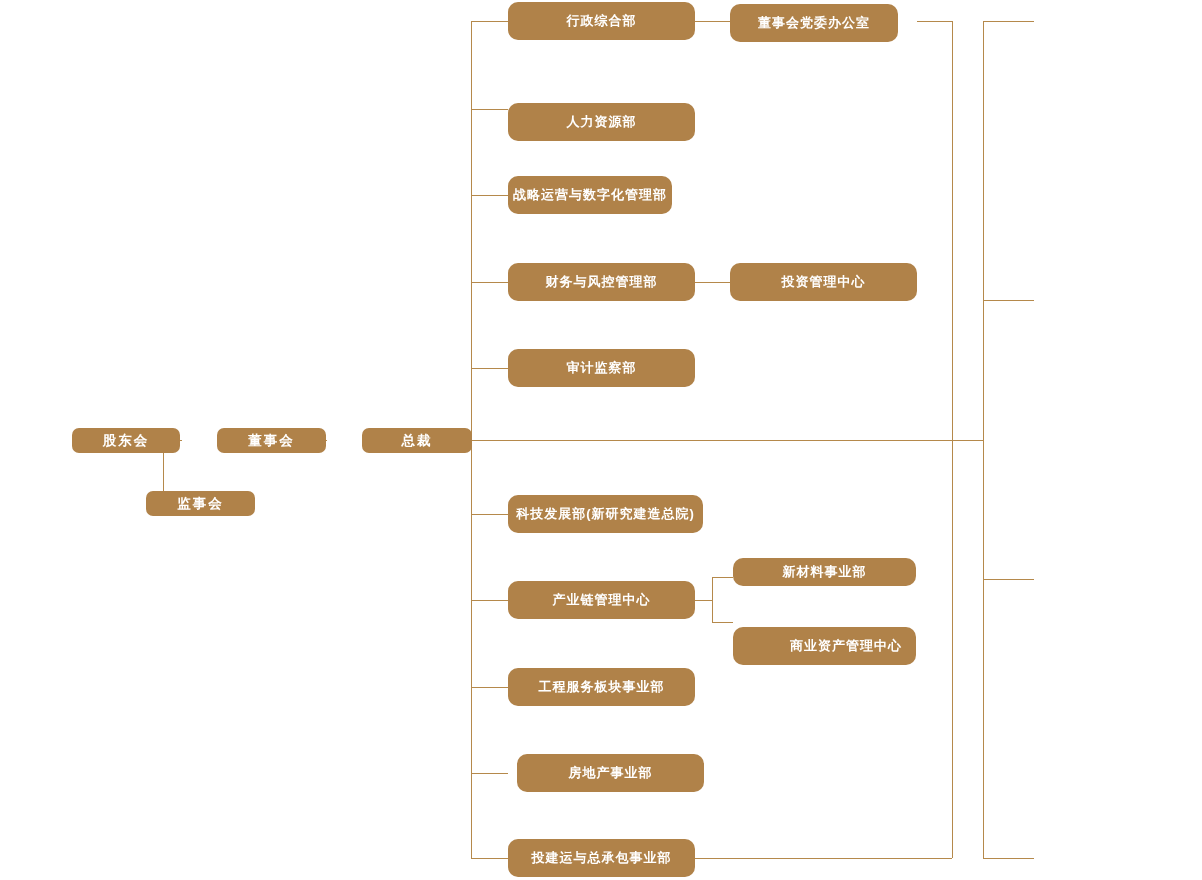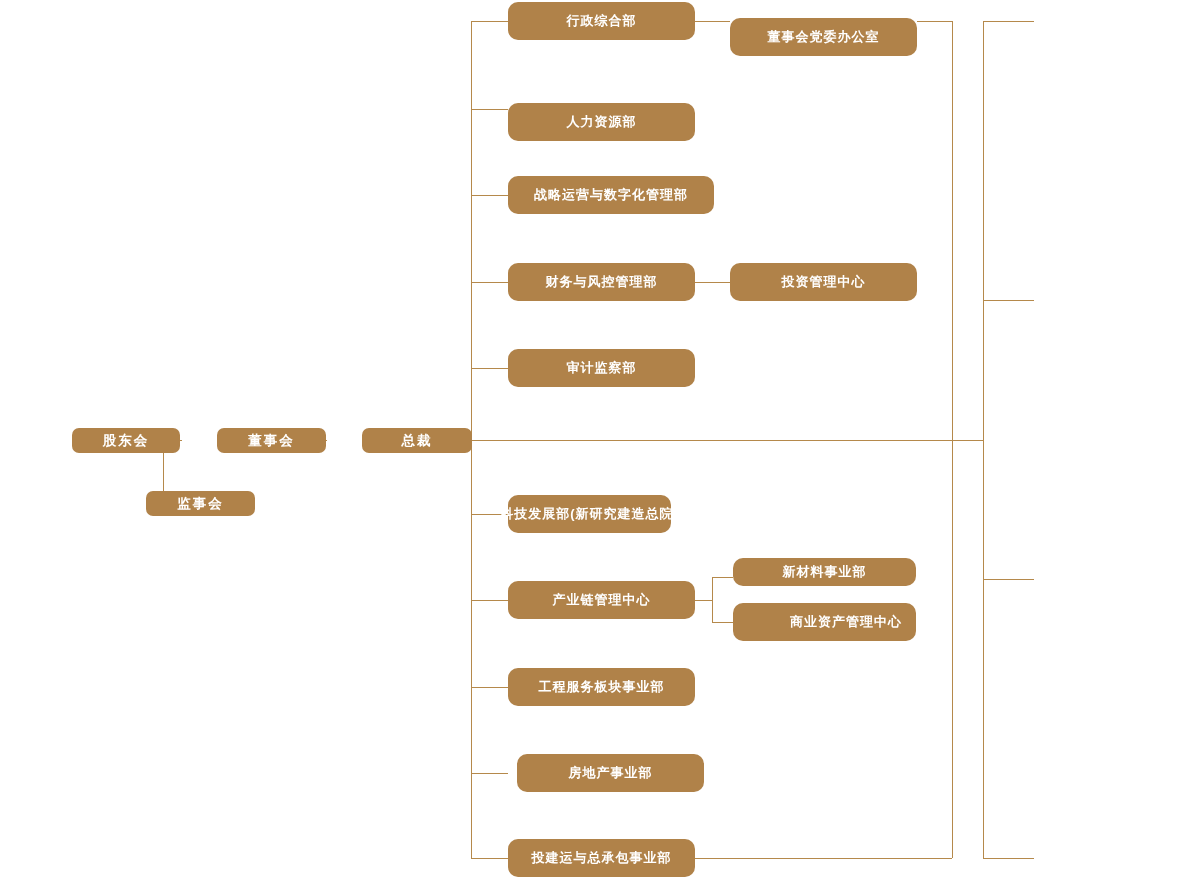--- a/index.html
+++ b/index.html
@@ -74,26 +74,26 @@
     <div class="line" style="left: 983px; top: 21px; width: 1px; height: 837px;"></div>
     <div class="line" style="left: 983px; top: 21px; width: 51px; height: 1px;"></div>
     <div class="line" style="left: 983px; top: 300px; width: 51px; height: 1px;"></div>
     <div class="line" style="left: 983px; top: 579px; width: 51px; height: 1px;"></div>
     <div class="line" style="left: 983px; top: 858px; width: 51px; height: 1px;"></div>
     <div class="node node-governance" style="left: 37px; top: 428px; width: 108px; height: 25px;">股东会</div>
     <div class="node node-governance" style="left: 111px; top: 491px; width: 109px; height: 25px;">监事会</div>
     <div class="node node-governance" style="left: 182px; top: 428px; width: 109px; height: 25px;">董事会</div>
     <div class="node node-governance" style="left: 327px; top: 428px; width: 110px; height: 25px;">总裁</div>
     <div class="node node-department" style="left: 508px; top: 2px; width: 187px; height: 38px;">行政综合部</div>
-    <div class="node node-department" style="left: 730px; top: 18px; width: 187px; height: 38px;">董事会党委办公室</div>
+    <div class="node node-department" style="left: 730px; top: 4px; width: 168px; height: 38px;">董事会党委办公室</div>
     <div class="node node-department" style="left: 508px; top: 90px; width: 187px; height: 38px; margin-top: 13px;">人力资源部</div>
-    <div class="node node-department" style="left: 508px; top: 176px; width: 206px; height: 38px;">战略运营与数字化管理部</div>
+    <div class="node node-department" style="left: 508px; top: 176px; width: 164px; height: 38px;">战略运营与数字化管理部</div>
     <div class="node node-department" style="left: 508px; top: 263px; width: 187px; height: 38px;">财务与风控管理部</div>
     <div class="node node-department" style="left: 730px; top: 263px; width: 187px; height: 38px;">投资管理中心</div>
     <div class="node node-department" style="left: 508px; top: 349px; width: 187px; height: 38px;">审计监察部</div>
-    <div class="node node-department" style="left: 508px; top: 495px; width: 163px; height: 38px;">科技发展部(新研究建造总院)</div>
+    <div class="node node-department" style="left: 508px; top: 495px; width: 195px; height: 38px;">科技发展部(新研究建造总院)</div>
     <div class="node node-department" style="left: 508px; top: 581px; width: 187px; height: 38px;">产业链管理中心</div>
     <div class="node node-department" style="left: 733px; top: 558px; width: 183px; height: 28px;">新材料事业部</div>
-    <div class="node node-department" style="left: 733px; top: 603px; width: 183px; height: 38px; padding-left: 43px;">商业资产管理中心</div>
+    <div class="node node-department" style="left: 733px; top: 627px; width: 183px; height: 38px; padding-left: 43px;">商业资产管理中心</div>
     <div class="node node-department" style="left: 508px; top: 668px; width: 187px; height: 38px;">工程服务板块事业部</div>
     <div class="node node-department" style="left: 517px; top: 754px; width: 187px; height: 38px;">房地产事业部</div>
     <div class="node node-department" style="left: 508px; top: 839px; width: 187px; height: 38px;">投建运与总承包事业部</div>
   </div>
 
 </body></html>

